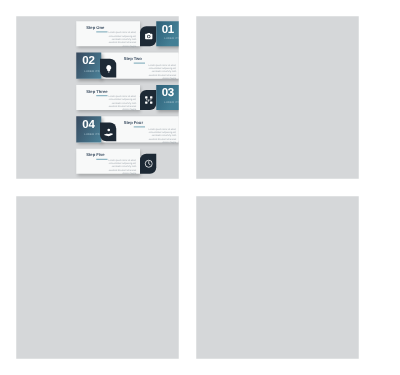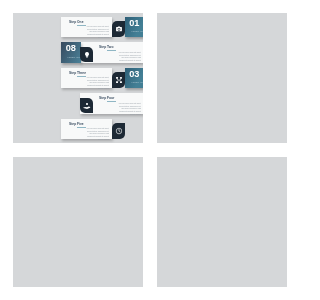--- a/index.html
+++ b/index.html
@@ -52,21 +52,21 @@
       <div class="sub">LOREM IPSUM</div>
     </div>
   </div>
   <div class="row" style="top:29px">
     <div class="card" style="left:19px;width:64px">
       <div class="ct" style="left:19px">Step Two</div>
       <div class="cl" style="left:27px"></div>
       <div class="cp" style="right:3px">Lorem ipsum dolor sit amet, consectetuer adipiscing elit, sed diam nonummy nibh euismod tincidunt ut laoreet dolore magna</div>
     </div>
     <div class="nb nbL" style="left:0">
-      <div class="num">08</div>
+      <div class="num">02</div>
       <div class="sub">LOREM IPSUM</div>
     </div>
     <div class="ic icL" style="left:19px">
           <svg width="7" height="7" viewBox="0 0 24 24" fill="#fff">
             <path d="M12 2a7 7 0 0 0-4 12.7V17a1 1 0 0 0 1 1h6a1 1 0 0 0 1-1v-2.3A7 7 0 0 0 12 2zm-2 17.5h4V21a1 1 0 0 1-1 1h-2a1 1 0 0 1-1-1v-1.5z"></path>
           </svg>
         </div>
   </div>
   <div class="row" style="top:54.5px">
     <div class="card" style="left:0;width:51px">
@@ -88,20 +88,24 @@
       <div class="num">03</div>
       <div class="sub">LOREM IPSUM</div>
     </div>
   </div>
   <div class="row" style="top:80px">
     <div class="card" style="left:19px;width:64px">
       <div class="ct" style="left:19px">Step Four</div>
       <div class="cl" style="left:27px"></div>
       <div class="cp" style="right:3px">Lorem ipsum dolor sit amet, consectetuer adipiscing elit, sed diam nonummy nibh euismod tincidunt ut laoreet dolore magna</div>
     </div>
+    <div class="nb nbL" style="left:0">
+      <div class="num">04</div>
+      <div class="sub">LOREM IPSUM</div>
+    </div>
     <div class="ic icL" style="left:19px">
           <svg width="8" height="8" viewBox="0 0 24 24" fill="#fff">
             <circle cx="12" cy="6" r="3.2"></circle>
             <path d="M1 16.5l6-1.5 5 .8 5-2.2 5 1.2-1 2.6-9 3.4-5-1-6-1.6z"></path>
           </svg>
         </div>
   </div>
   <div class="row" style="top:105.5px">
     <div class="card" style="left:0;width:51px">
       <div class="ct" style="left:8px">Step Five</div>

